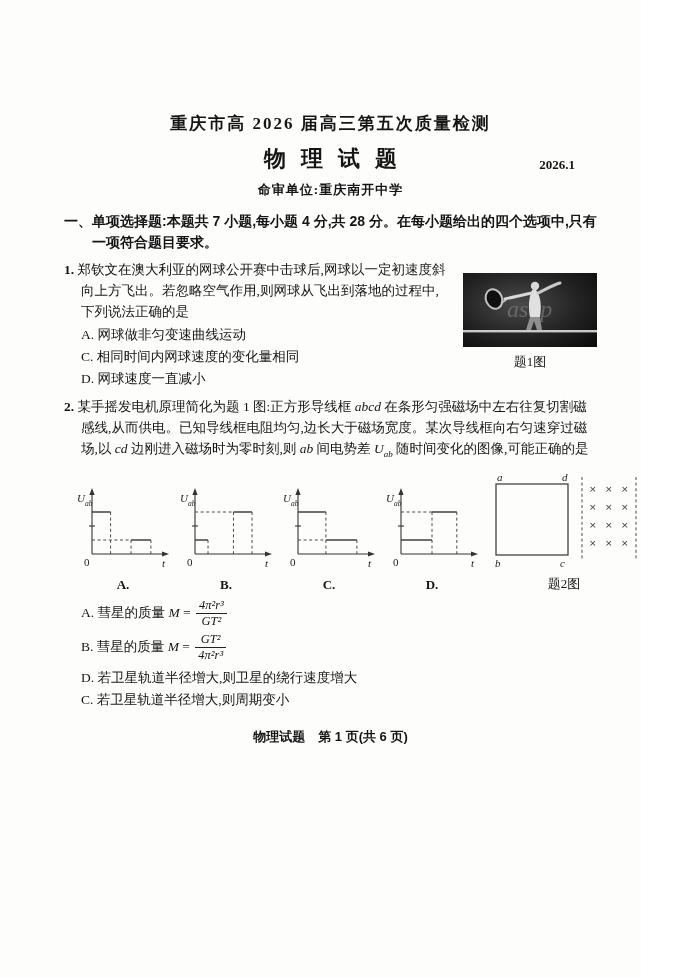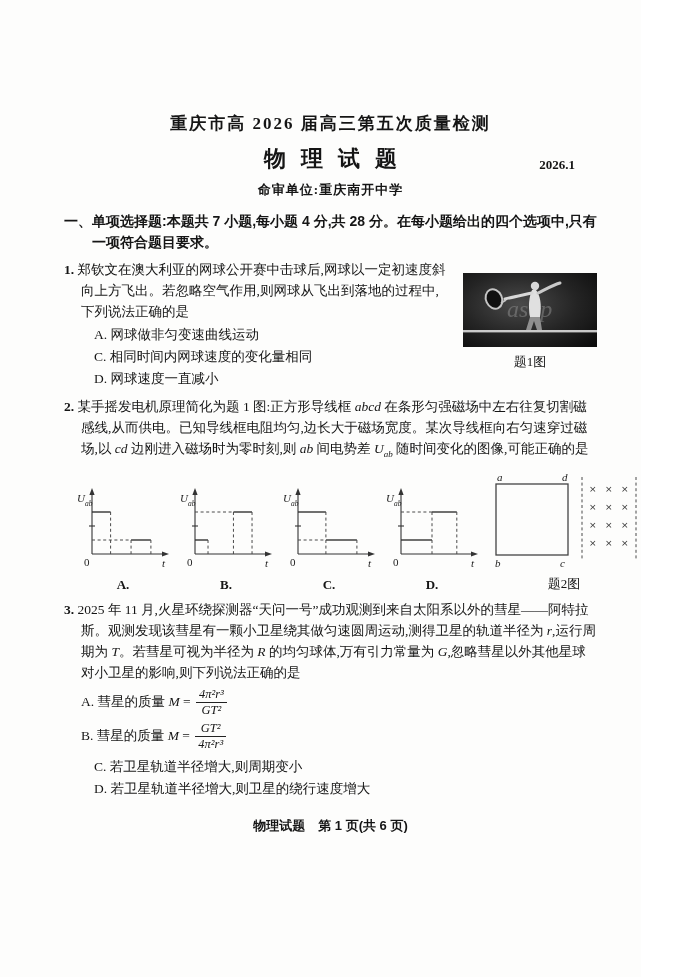--- a/index.html
+++ b/index.html
@@ -24,21 +24,21 @@
     -webkit-text-emphasis:filled dot #222;-webkit-text-emphasis-position:under right;
     text-emphasis:filled dot #222;text-emphasis-position:under right;
   }
   
   .section-head{font-family:"Liberation Sans","DejaVu Sans",sans-serif;font-weight:bold;
     font-size:14px;line-height:21px;margin:12px 0 5px 0;padding-left:28px;text-indent:-28px;}
   .question{margin-top:6px;}
   .q-clear{overflow:hidden;}
   .qtext{font-size:13.5px;line-height:21px;margin:0 0 2px 0;padding-left:17px;text-indent:-17px;}
   .qtext b.qnum{font-weight:bold;}
-  .option{font-size:13.5px;line-height:21px;margin:1px 0 1px 30px;}
+  .option{font-size:13.5px;line-height:21px;margin:1px 0 1px 17px;}
   .ivar{font-style:italic;font-family:"Liberation Serif","DejaVu Serif",serif;}
   sub.ivar{font-size:9px;}
   
   .fig1{float:right;width:134px;margin:14px 0 2px 14px;text-align:center;}
   .figcap{font-size:13px;margin-top:2px;}
   
   .graph-row{display:flex;align-items:flex-end;gap:9px;margin:6px 0 2px 12px;}
   .gwrap{text-align:center;}
   .glabel{font-size:13px;font-weight:bold;font-family:"Liberation Serif",serif;margin-top:1px;}
   svg .ax{stroke:#333;stroke-width:1.1;}
@@ -211,29 +211,28 @@
               <text x="117" y="75" class="cross">×</text>
               <text x="133" y="75" class="cross">×</text>
             </g>
         </svg>
         <div class="figcap">题2图</div>
       </div>
     </div>
   </div>
 
   <div class="question">
-    <p class="qtext"><b class="qnum">3.</b> <span>2025 年 11 月,火星环绕探测器“天问一号”成功观测到来自太阳系以外的彗星——阿特拉斯。观测发现该彗星有一颗小卫星绕其做匀速圆周运动,测得卫星的轨道半径为 </span><i class="ivar">r</i><span>,运行周期为 </span><i class="ivar">T</i><span>。若彗星可视为半径为 </span><i class="ivar">R</i><span> 的均匀球体,万有引力常量为 </span><i class="ivar">G</i><span>,忽略彗星以外其他星球对小卫星的影响,则下列说法正确的是</span></p>
 
     <div class="opt-frac">
       <span>A. 彗星的质量 </span><i class="ivar">M</i> <span>=</span>
       <span class="frac"><span class="num">4π²r³</span><span class="den">GT²</span></span>
     </div>
     <div class="opt-frac">
       <span>B. 彗星的质量 </span><i class="ivar">M</i> <span>=</span>
       <span class="frac"><span class="num">GT²</span><span class="den">4π²r³</span></span>
     </div>
+    <div class="option">D. 若卫星轨道半径增大,则卫星的绕行速度增大</div>
     <div class="option">C. 若卫星轨道半径增大,则周期变小</div>
-    <div class="option">D. 若卫星轨道半径增大,则卫星的绕行速度增大</div>
   </div>
 
   <div class="footer">物理试题　第 1 页(共 6 页)</div>
 
 </div>
 
 </body></html>

